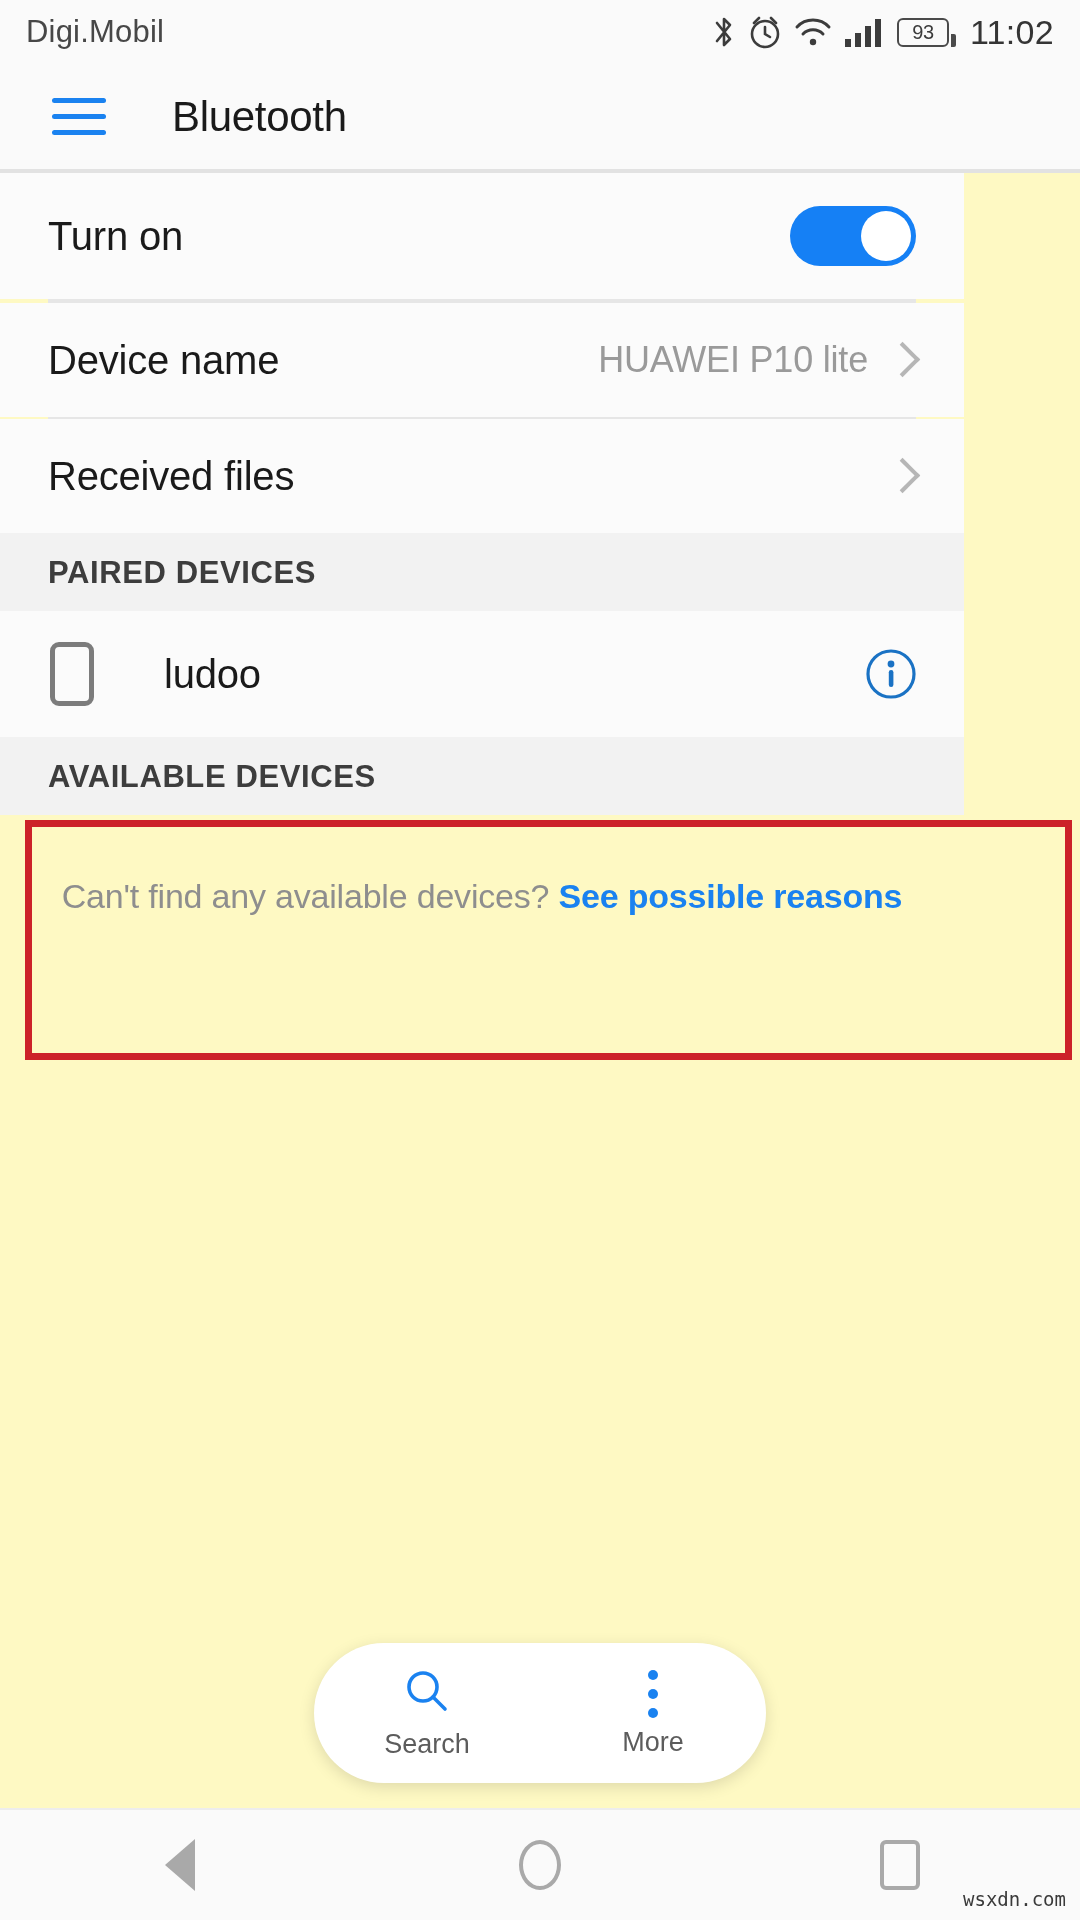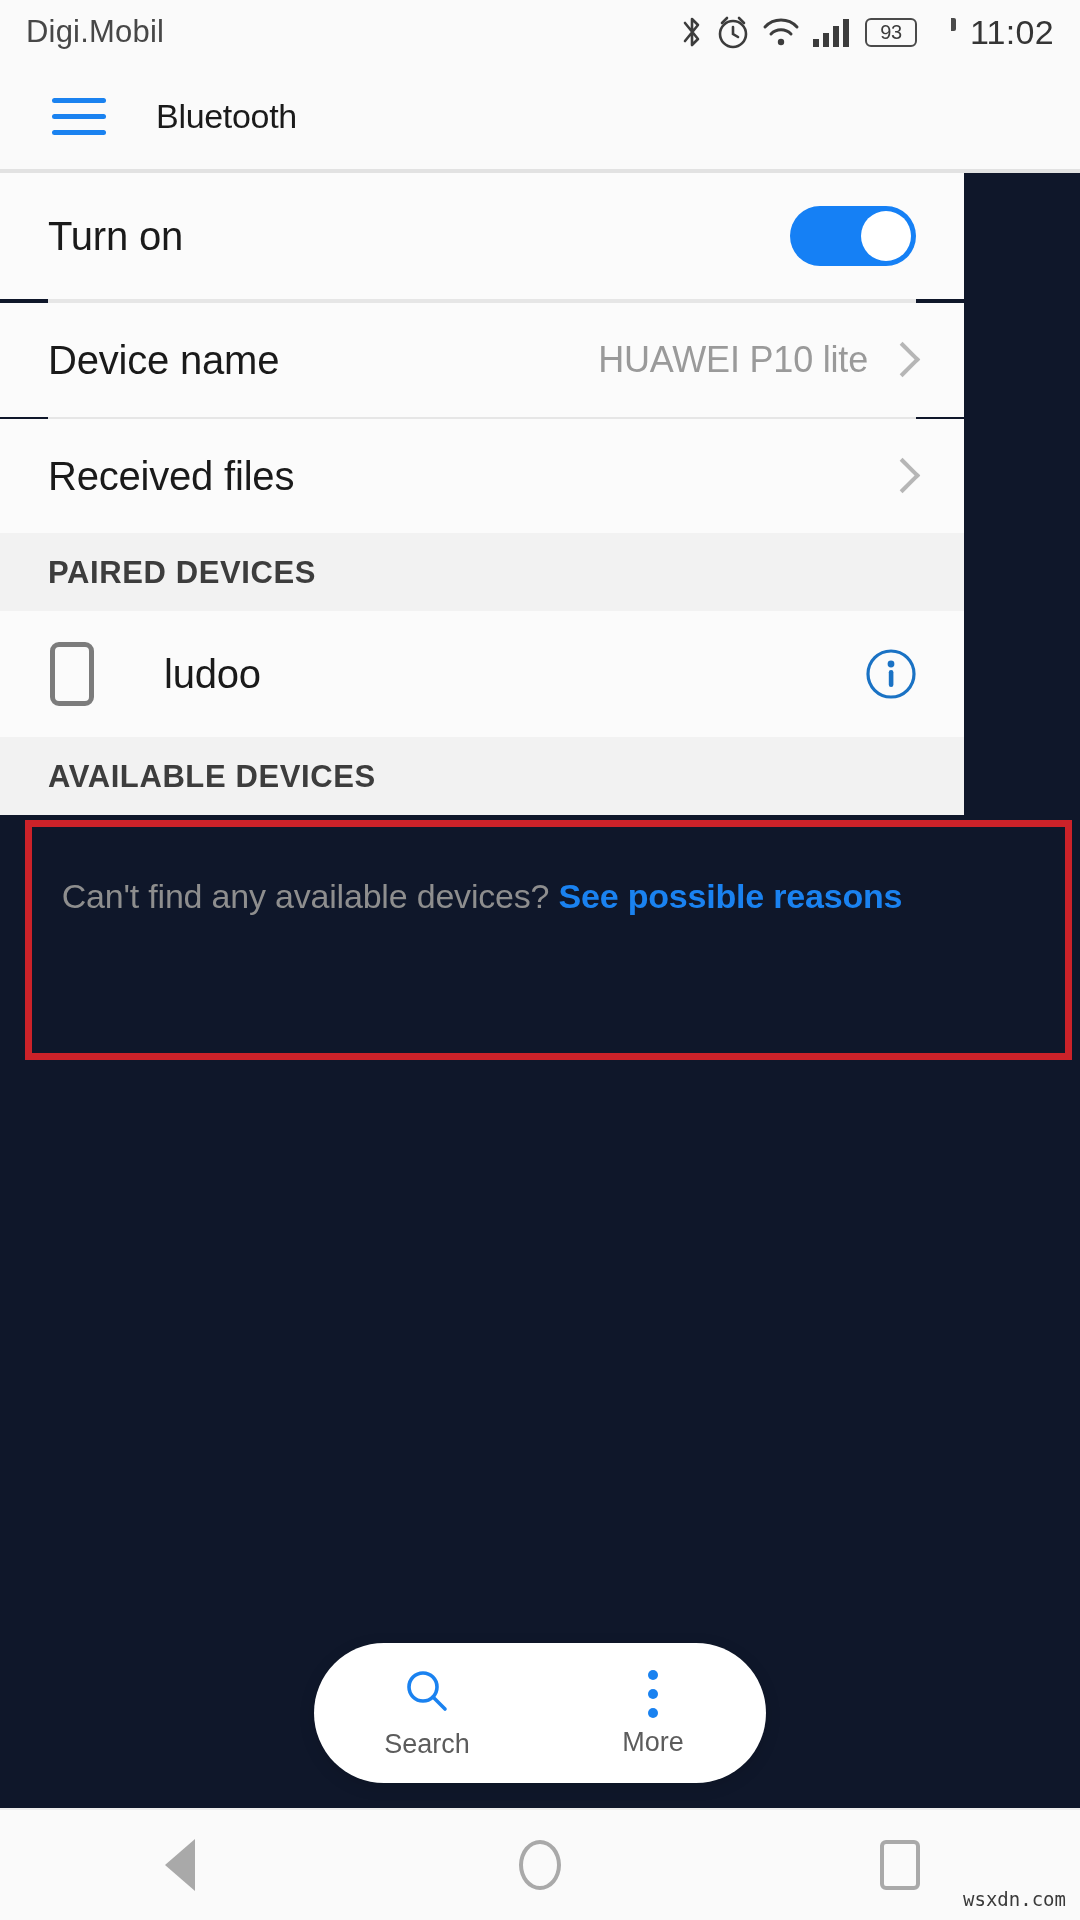--- a/index.html
+++ b/index.html
@@ -7,21 +7,21 @@
     width: 1080px;
     height: 1920px;
     background: #fafafa;
     font-family: "Liberation Sans", sans-serif;
     -webkit-font-smoothing: antialiased;
   }
   #screen {
     position: relative;
     width: 1080px;
     height: 1920px;
-    background: #0f172a;
+    background: #fef9c3;
     overflow: hidden;
   }
 
   
   .status-bar {
     position: absolute;
     top: 0; left: 0;
     width: 1080px;
     height: 64px;
     display: flex;
@@ -37,22 +37,21 @@
   .status-right {
     margin-left: auto;
     display: flex;
     align-items: center;
     gap: 10px;
   }
   .status-right svg { display: block; }
   .battery-box {
     position: relative;
     display: flex;
-    align-items: flex-start;
-    gap: 32px;
+    align-items: flex-end;
   }
   .battery-body {
     width: 52px; height: 29px;
     border: 2.5px solid #4a4a4a;
     border-radius: 6px;
     display: flex; align-items: center; justify-content: center;
     font-size: 20px; color: #3c3c3c;
     letter-spacing: -0.5px;
   }
   .battery-tip {
@@ -83,23 +82,23 @@
     display: flex; flex-direction: column; gap: 11px;
     cursor: pointer;
   }
   .hamburger span {
     display: block;
     height: 5px;
     background: #1a82f0;
     border-radius: 3px;
   }
   .app-title {
-    font-size: 34px;
+    font-size: 42px;
     color: #1a1a1a;
-    margin-left: 50px;
+    margin-left: 66px;
     letter-spacing: -0.3px;
   }
   .appbar-divider {
     position: absolute;
     top: 169px; left: 0;
     width: 1080px; height: 4px;
     background: #e2e2e2;
   }
 
   

